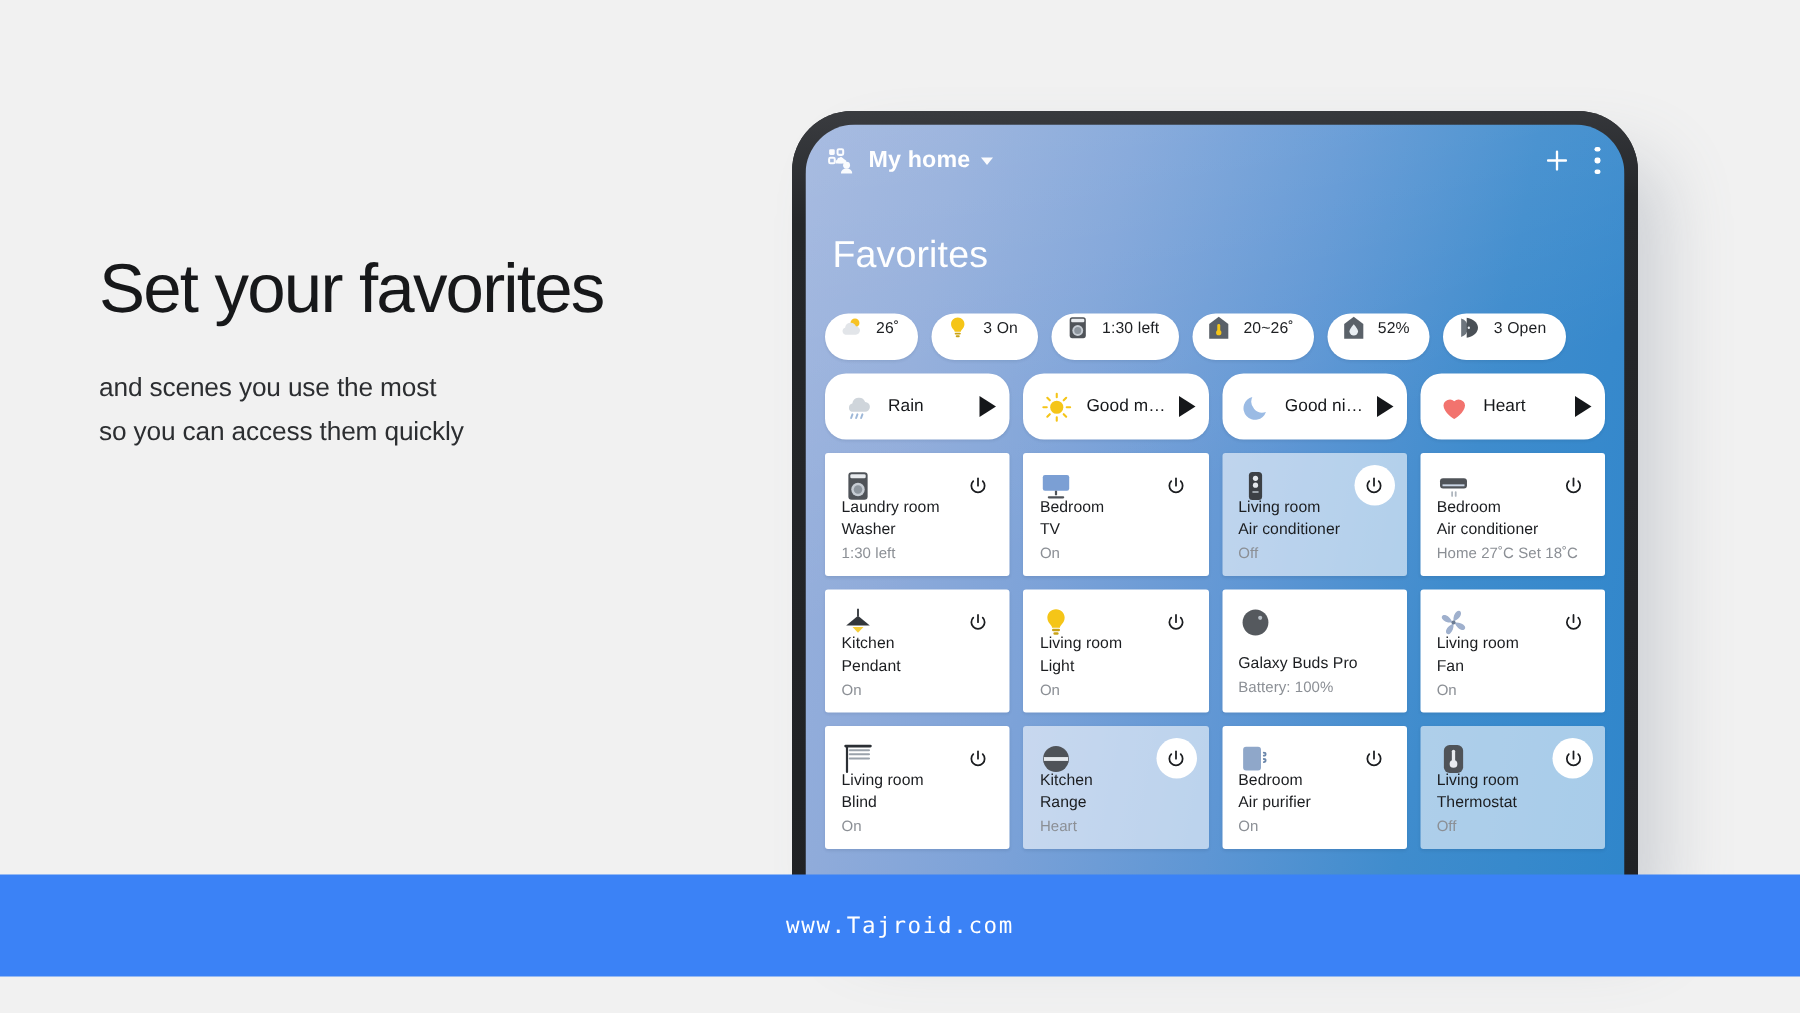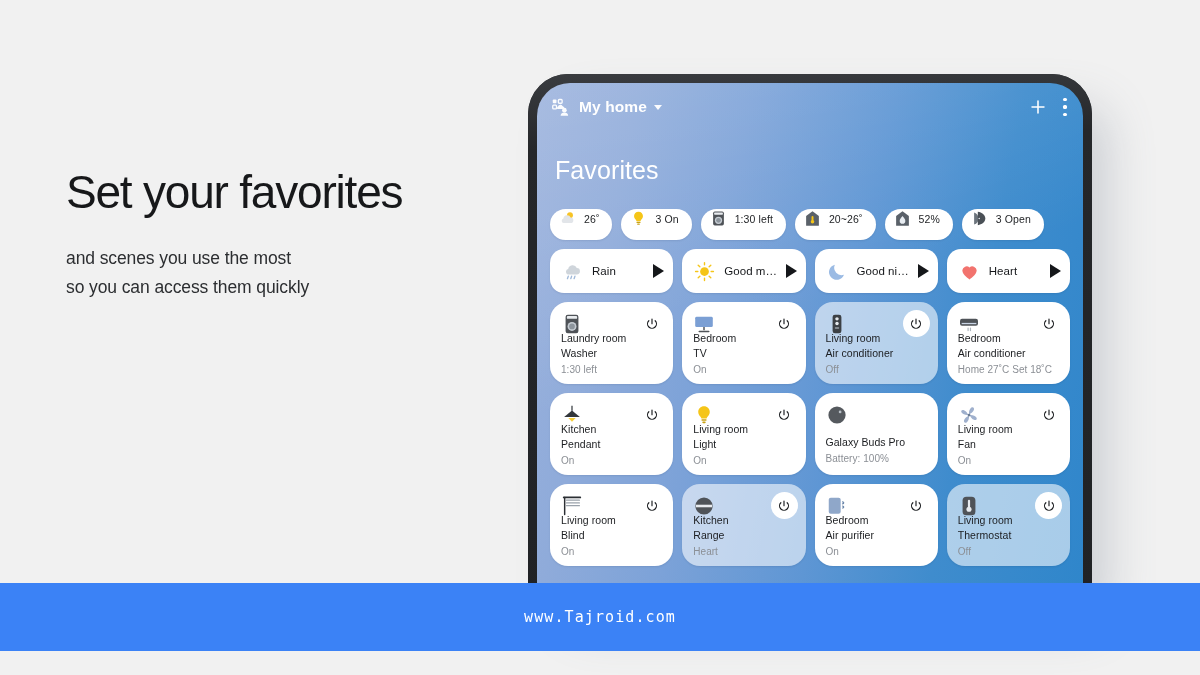--- a/index.html
+++ b/index.html
@@ -107,21 +107,21 @@
     width: 0; height: 0; flex: none; margin-left: 6px;
     border-top: 7px solid transparent; border-bottom: 7px solid transparent;
     border-left: 11px solid #15171a;
   }
 
   
   .grid { display: grid; grid-template-columns: repeat(4, 1fr); gap: 9px; }
   .card {
     position: relative;
     height: 82px; padding: 11px 11px 0 11px;
-    background: #ffffff; border-radius: 18px;
+    background: #ffffff; border-radius: 2px;
     box-shadow: 0 1px 2px rgba(20,40,70,0.10);
     overflow: hidden;
   }
   .card.off { background: rgba(255,255,255,0.58); }
   .card .di { width: 22px; height: 22px; display: block; }
   .pwr {
     position: absolute; right: 8px; top: 8px;
     width: 27px; height: 27px; border-radius: 50%;
     background: #ffffff; display: flex; align-items: center; justify-content: center;
   }

